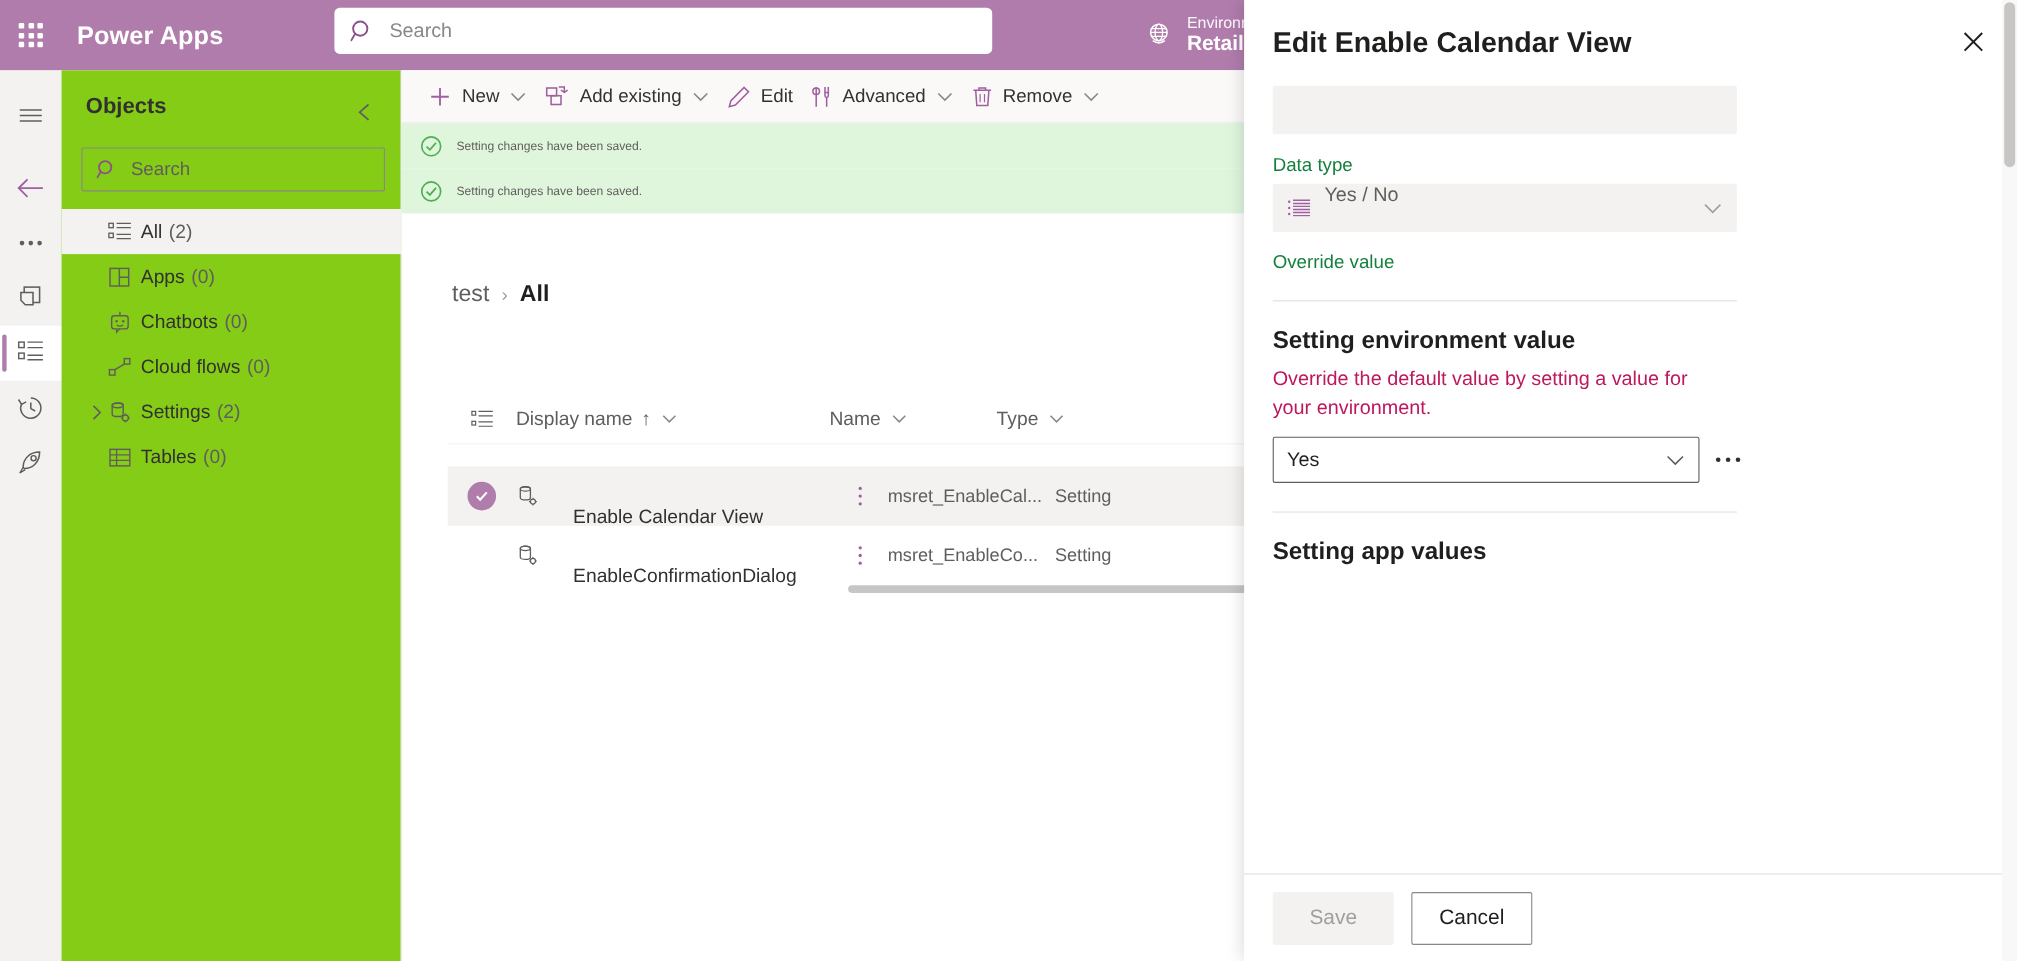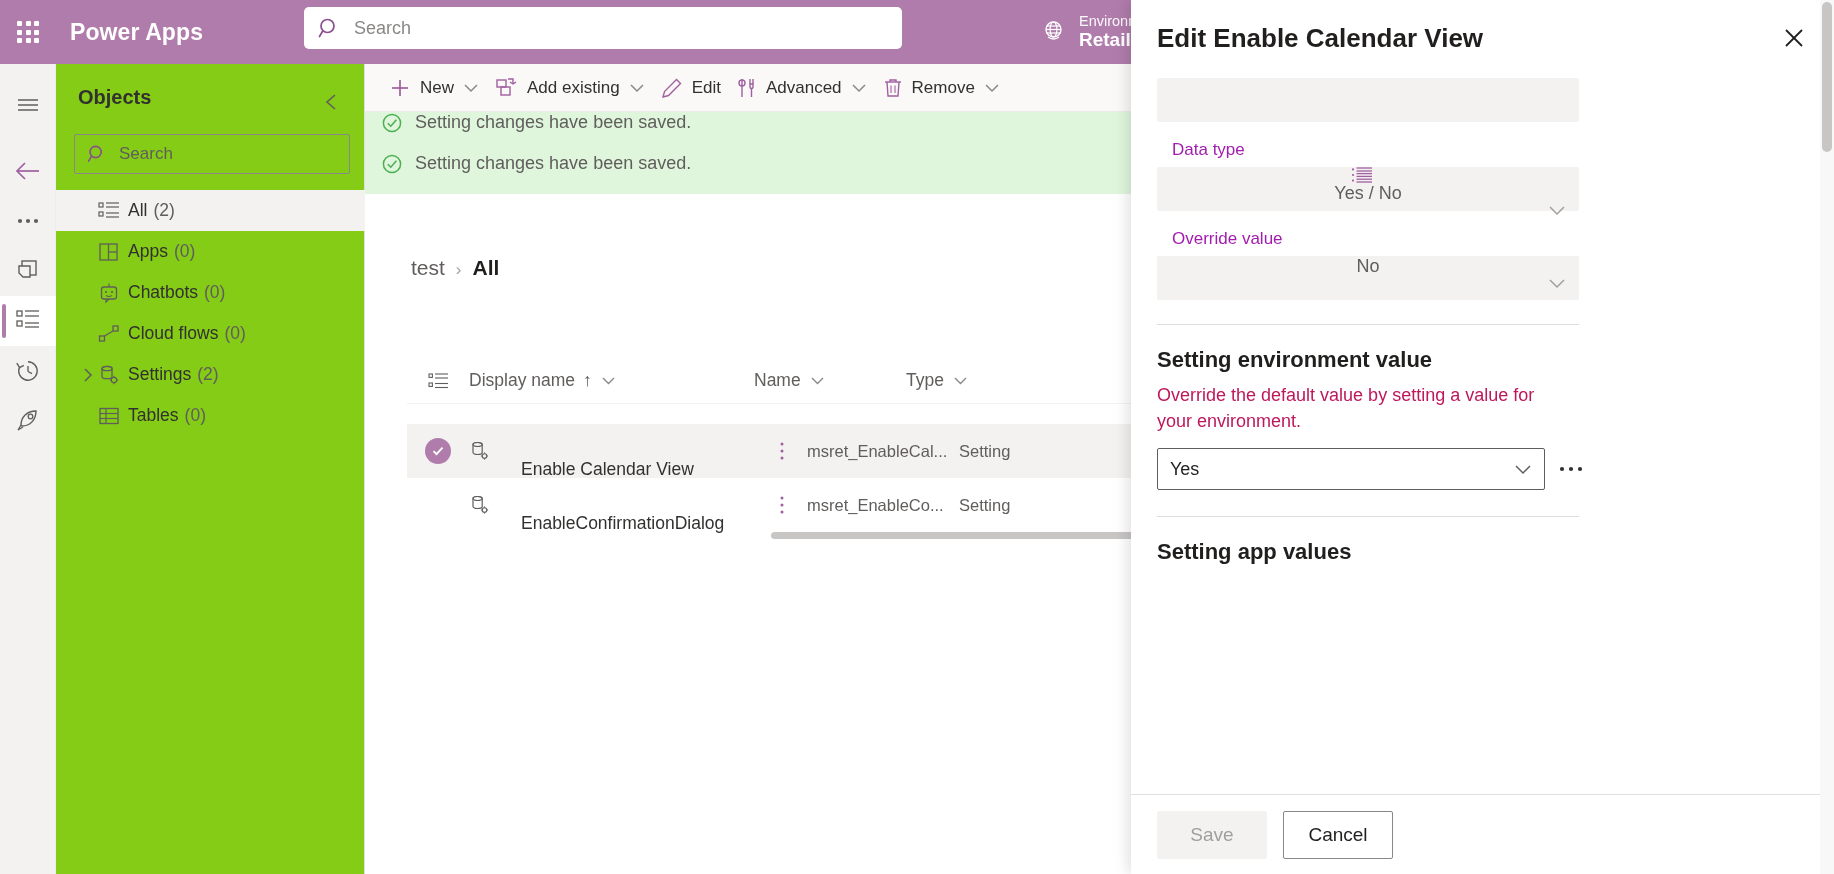--- a/index.html
+++ b/index.html
@@ -101,22 +101,22 @@
   }
   .cmd {
     display: flex; align-items: center; height: 40px; padding: 0 8px; cursor: pointer;
     color: #323130; font-size: 17px; white-space: nowrap;
   }
   .cmd .ci { display: flex; align-items: center; margin-right: 9px; }
   .cmd .cv { margin-left: 9px; display: flex; align-items: center; }
 
   .msgbar {
     position: absolute; left: 0; width: 1469px; height: 41px;
-    background: #dff6dd; display: flex; align-items: flex-start; padding-left: 16px;
-    font-size: 18px; color: #605e5c;
+    background: #dff6dd; display: flex; align-items: center; padding-left: 16px;
+    font-size: 11px; color: #605e5c;
   }
   .msgbar .ok { margin-right: 12px; display: flex; }
   #msg0 { top: 48px; }
   #msg1 { top: 89px; }
 
   .breadcrumb {
     position: absolute; left: 46px; top: 192px;
     display: flex; align-items: baseline; font-size: 21px;
   }
   .bc-parent { color: #605e5c; cursor: pointer; }
@@ -175,25 +175,25 @@
   }
   .panel-title { font-size: 26px; font-weight: bold; color: #201f1e; flex: 1; }
   .panel-close {
     width: 40px; height: 40px; display: flex; align-items: center; justify-content: center;
     cursor: pointer;
   }
   .panel-body { position: relative; flex: 1; overflow: hidden; padding: 0 26px 0 26px; }
 
   .field-ro {
     width: 422px; height: 44px; background: #f3f2f1; border-radius: 2px;
-    display: flex; align-items: center; padding: 0 13px; color: #605e5c; font-size: 18px; flex-direction: column;
+    display: flex; padding: 0 13px; color: #605e5c; font-size: 18px;
   }
   .field-ro .lead { margin-right: 12px; display: flex; align-items: center; }
   .field-ro .chev { margin-left: auto; display: flex; align-items: center; }
-  .field-label { font-size: 17px; color: #a21caf; margin: 18px 0 7px 15px; }
+  .field-label { font-size: 17px; color: #15803d; margin: 18px 0 7px 0; }
   .sec-divider { width: 422px; height: 1px; background: #e1dfdd; margin: 24px 0 0 0; }
   .sec-title { font-size: 22px; font-weight: bold; color: #201f1e; margin: 22px 0 0 0; }
   .sec-desc { font-size: 18px; color: #be185d; line-height: 1.45; margin-top: 9px; width: 400px; }
 
   .combo-row { display: flex; align-items: flex-start; margin-top: 14px; }
   .combo {
     width: 388px; height: 42px; border: 1px solid #605e5c; border-radius: 2px; background: #fff;
     display: flex; align-items: center; padding: 0 12px; font-size: 18px; color: #201f1e;
     cursor: pointer;
   }
@@ -694,28 +694,20 @@
         </span>
         <span>Yes / No</span>
         <span class="chev">
           <svg width="18" height="12" viewBox="0 0 18 12">
             <polyline points="2,3 9,10 16,3" fill="none" stroke="#a19f9d" stroke-width="1.5"></polyline>
           </svg>
         </span>
       </div>
 
       <div class="field-label">Override value</div>
-      <div class="field-ro">
-        <span>No</span>
-        <span class="chev">
-          <svg width="18" height="12" viewBox="0 0 18 12">
-            <polyline points="2,3 9,10 16,3" fill="none" stroke="#a19f9d" stroke-width="1.5"></polyline>
-          </svg>
-        </span>
-      </div>
 
       <div class="sec-divider"></div>
 
       <div class="sec-title">Setting environment value</div>
       <div class="sec-desc">Override the default value by setting a value for your environment.</div>
 
       <div class="combo-row">
         <div class="combo">
           <span>Yes</span>
           <span class="chev">

